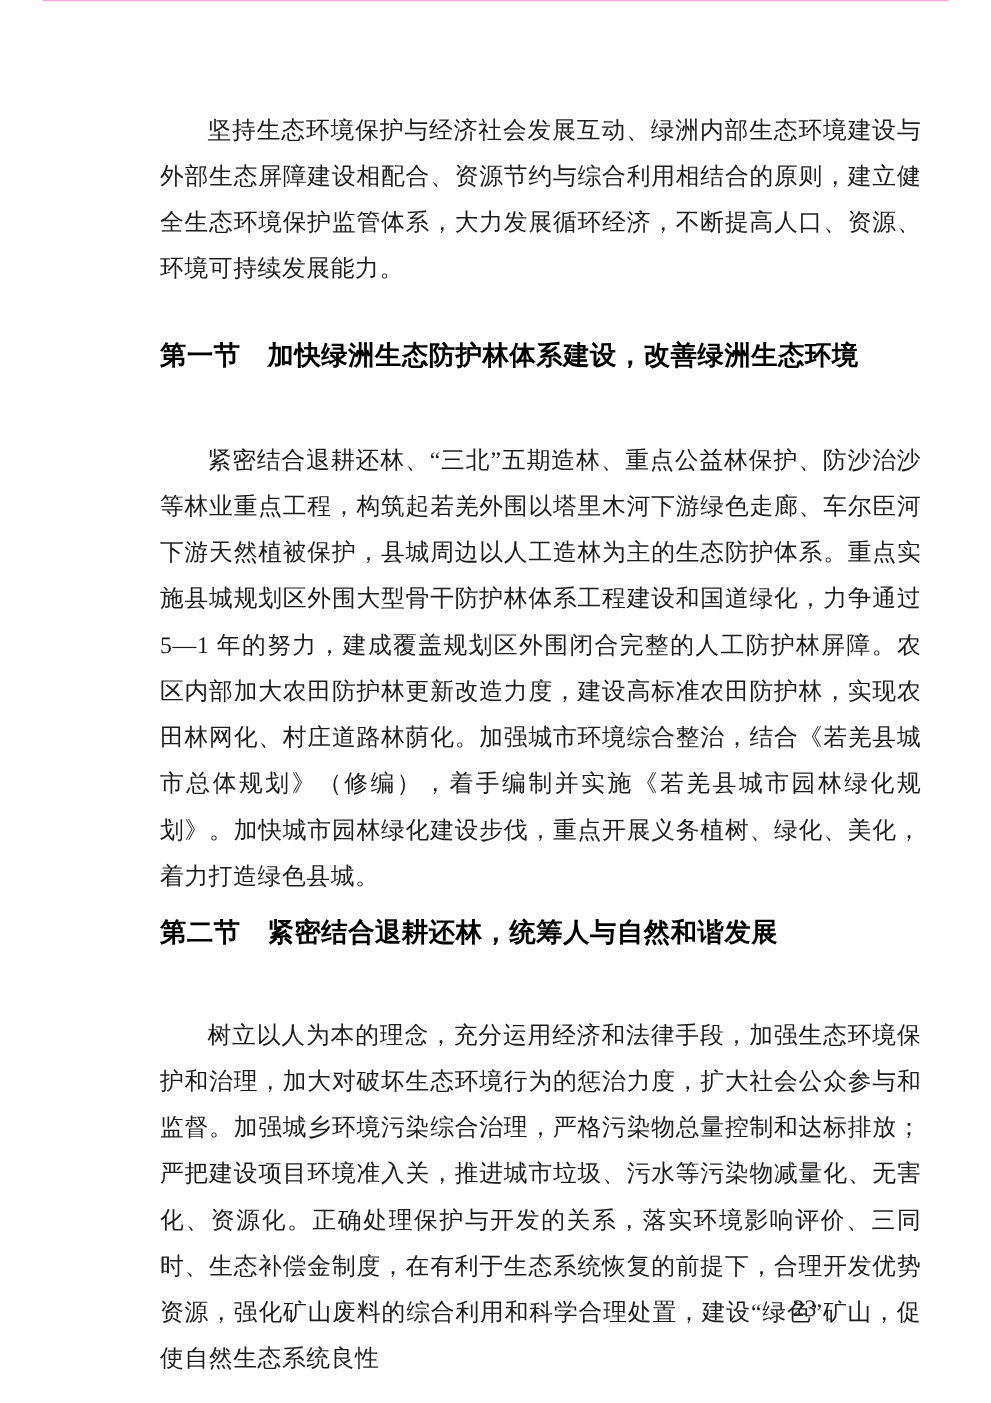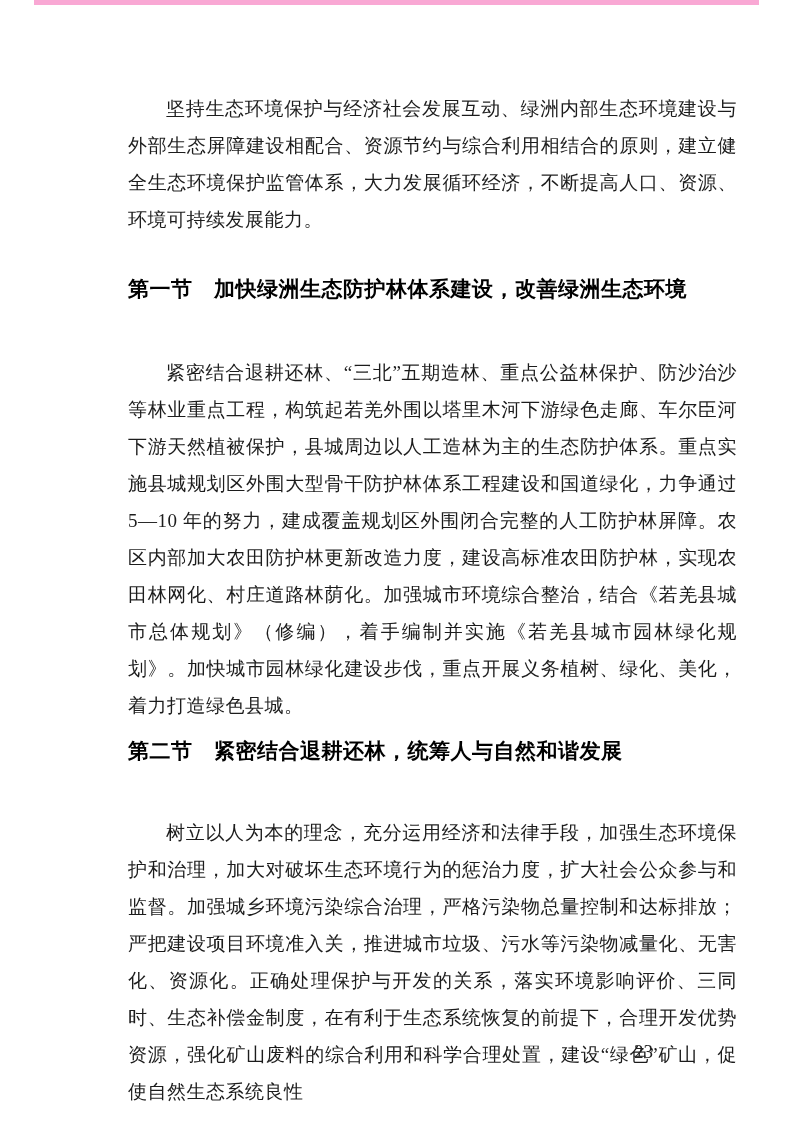--- a/index.html
+++ b/index.html
@@ -6,21 +6,21 @@
     margin: 0;
     padding: 0;
     background: #ffffff;
   }
   .page {
     position: relative;
     width: 725px;
     height: 1122px;
     margin: 0 auto;
     background: #ffffff;
-    border-top: 5px solid #f9a8d4;
+    border-top: 1px solid #f9a8d4;
     overflow: hidden;
     box-sizing: border-box;
   }
   .content {
     position: absolute;
     top: 0;
     left: 94px;
     width: 609px;
     padding-top: 85px;
   }
@@ -57,21 +57,21 @@
 </style>
 </head>
 <body>
 
 <div class="page">
   <div class="content">
     <p class="body-text">坚持生态环境保护与经济社会发展互动、绿洲内部生态环境建设与外部生态屏障建设相配合、资源节约与综合利用相结合的原则，建立健全生态环境保护监管体系，大力发展循环经济，不断提高人口、资源、环境可持续发展能力。</p>
 
     <h2 class="section-heading first">第一节　加快绿洲生态防护林体系建设，改善绿洲生态环境</h2>
 
-    <p class="body-text">紧密结合退耕还林、“三北”五期造林、重点公益林保护、防沙治沙等林业重点工程，构筑起若羌外围以塔里木河下游绿色走廊、车尔臣河下游天然植被保护，县城周边以人工造林为主的生态防护体系。重点实施县城规划区外围大型骨干防护林体系工程建设和国道绿化，力争通过 5—10 年的努力，建成覆盖规划区外围闭合完整的人工防护林屏障。农区内部加大农田防护林更新改造力度，建设高标准农田防护林，实现农田林网化、村庄道路林荫化。加强城市环境综合整治，结合《若羌县城市总体规划》（修编），着手编制并实施《若羌县城市园林绿化规划》。加快城市园林绿化建设步伐，重点开展义务植树、绿化、美化，着力打造绿色县城。</p>
+    <p class="body-text">紧密结合退耕还林、“三北”五期造林、重点公益林保护、防沙治沙等林业重点工程，构筑起若羌外围以塔里木河下游绿色走廊、车尔臣河下游天然植被保护，县城周边以人工造林为主的生态防护体系。重点实施县城规划区外围大型骨干防护林体系工程建设和国道绿化，力争通过 5—1 年的努力，建成覆盖规划区外围闭合完整的人工防护林屏障。农区内部加大农田防护林更新改造力度，建设高标准农田防护林，实现农田林网化、村庄道路林荫化。加强城市环境综合整治，结合《若羌县城市总体规划》（修编），着手编制并实施《若羌县城市园林绿化规划》。加快城市园林绿化建设步伐，重点开展义务植树、绿化、美化，着力打造绿色县城。</p>
 
     <h2 class="section-heading second">第二节　紧密结合退耕还林，统筹人与自然和谐发展</h2>
 
     <p class="body-text">树立以人为本的理念，充分运用经济和法律手段，加强生态环境保护和治理，加大对破坏生态环境行为的惩治力度，扩大社会公众参与和监督。加强城乡环境污染综合治理，严格污染物总量控制和达标排放；严把建设项目环境准入关，推进城市垃圾、污水等污染物减量化、无害化、资源化。正确处理保护与开发的关系，落实环境影响评价、三同时、生态补偿金制度，在有利于生态系统恢复的前提下，合理开发优势资源，强化矿山废料的综合利用和科学合理处置，建设“绿色”矿山，促使自然生态系统良性</p>
   </div>
 
   <div class="page-number">23</div>
 </div>
 
 </body></html>

